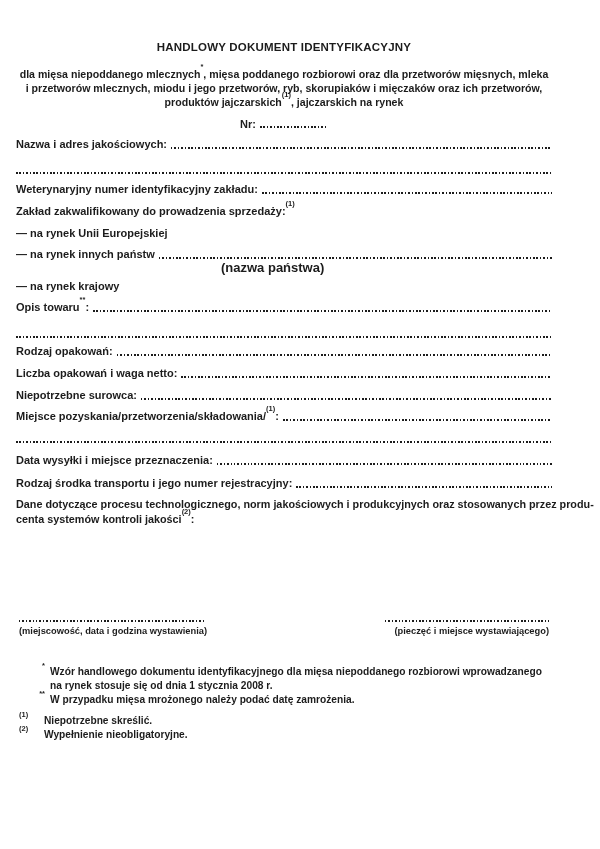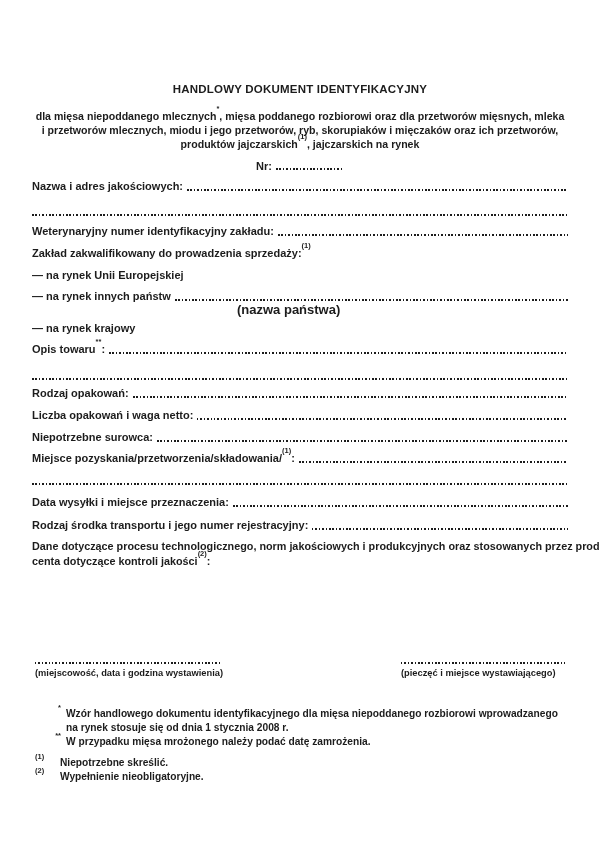--- a/index.html
+++ b/index.html
@@ -2,21 +2,21 @@
 <html lang="pl"><head>
 <meta charset="utf-8">
 <style>
   html,body{margin:0;padding:0;}
   body{
     width:600px;height:849px;background:#ffffff;overflow:hidden;
     font-family:"Liberation Sans","DejaVu Sans",sans-serif;
     color:#1c1c1c;
     -webkit-font-smoothing:antialiased;
   }
-  .page{padding:40px 32px 0 32px;width:536px;margin-top:42px;}
+  .page{padding:40px 32px 0 16px;width:536px;}
 
   .title{
     text-align:center;font-size:11.5px;font-weight:700;letter-spacing:.2px;
     line-height:14px;
   }
   .subtitle{margin-top:13px;text-align:center;font-size:10.6px;line-height:14px;font-weight:600;}
   .subtitle .sline{white-space:nowrap;}
 
   sup.s{
     font-size:7.5px;line-height:0;position:relative;top:-4px;letter-spacing:0;
@@ -49,21 +49,21 @@
   .signatures{
     margin-top:94px;display:flex;justify-content:space-between;align-items:flex-start;
   }
   .sigblock{display:flex;flex-direction:column;}
   .sigblock.left{width:186px;margin-left:3px;}
   .sigblock.right{width:164px;margin-right:3px;}
   .sigline{
     height:2px;width:100%;
     background:repeating-linear-gradient(to right,#1c1c1c 0 1.5px,transparent 1.5px 3.4px);
   }
-  .sigcap{font-size:9.3px;line-height:11px;margin-top:4px;text-align:left;font-weight:600;white-space:nowrap;}
+  .sigcap{font-size:9.3px;line-height:11px;margin-top:4px;text-align:right;font-weight:600;white-space:nowrap;}
 
   .footnotes{margin-top:28px;font-size:10.2px;line-height:14px;font-weight:600;}
   .fn{display:flex;align-items:flex-start;}
   .fnA .marker{flex:0 0 29px;text-align:right;}
   .fnA .text{flex:1;margin-left:5px;}
   .fnB .marker{flex:0 0 23px;margin-left:3px;text-align:left;}
   .fnB .text{flex:1;margin-left:2px;}
   .fn .marker sup.s{top:-3px;}
   .gapB{margin-top:7px;}
 </style>
@@ -146,21 +146,21 @@
     <span class="dots"></span>
   </div>
 
   <div class="row m9">
     <span class="lbl">Rodzaj środka transportu i jego numer rejestracyjny:</span>
     <span class="dots"></span>
   </div>
 
   <div class="process">
     <div>Dane dotyczące procesu technologicznego, norm jakościowych i produkcyjnych oraz stosowanych przez produ-</div>
-    <div><span>centa dotyczące kontroli jakości</span><sup class="s">(2)</sup><span>:</span></div>
+    <div><span>centa systemów kontroli jakości</span><sup class="s">(2)</sup><span>:</span></div>
   </div>
 
   <div class="signatures">
     <div class="sigblock left">
       <div class="sigline"></div>
       <div class="sigcap">(miejscowość, data i godzina wystawienia)</div>
     </div>
     <div class="sigblock right">
       <div class="sigline"></div>
       <div class="sigcap">(pieczęć i miejsce wystawiającego)</div>

